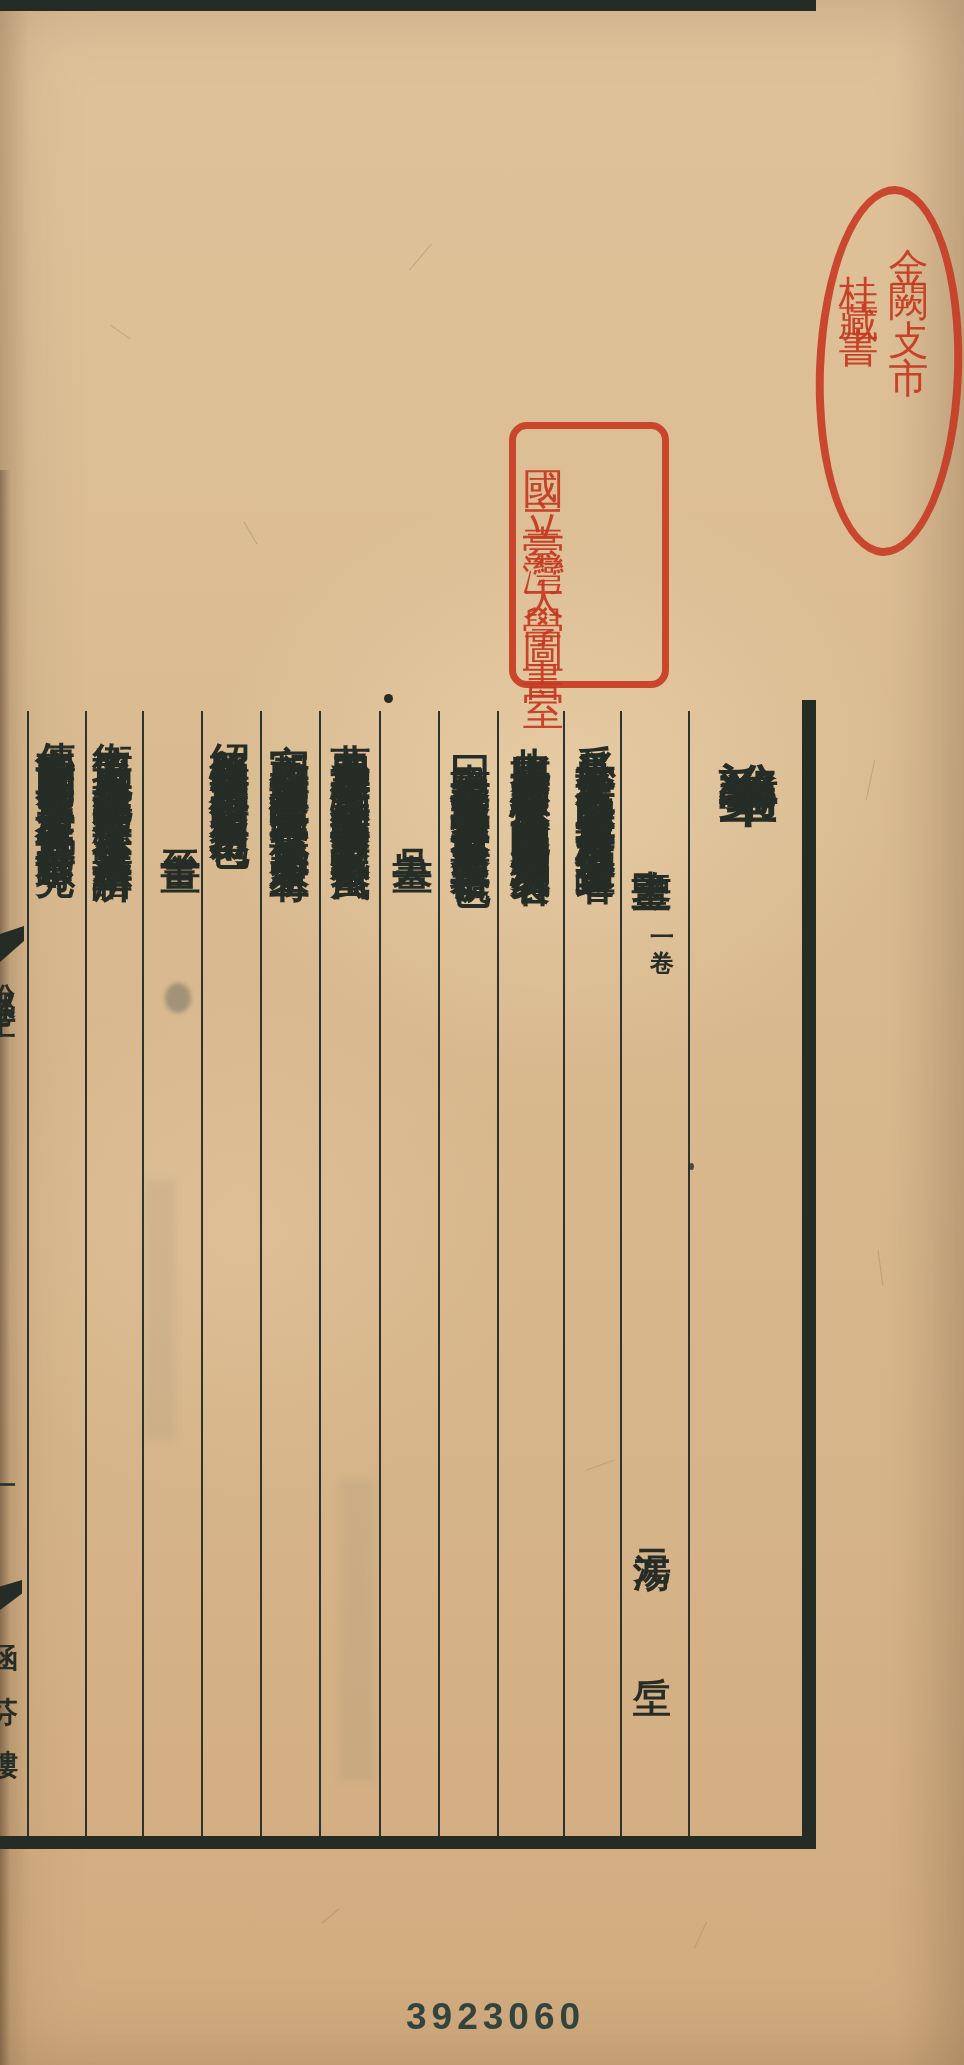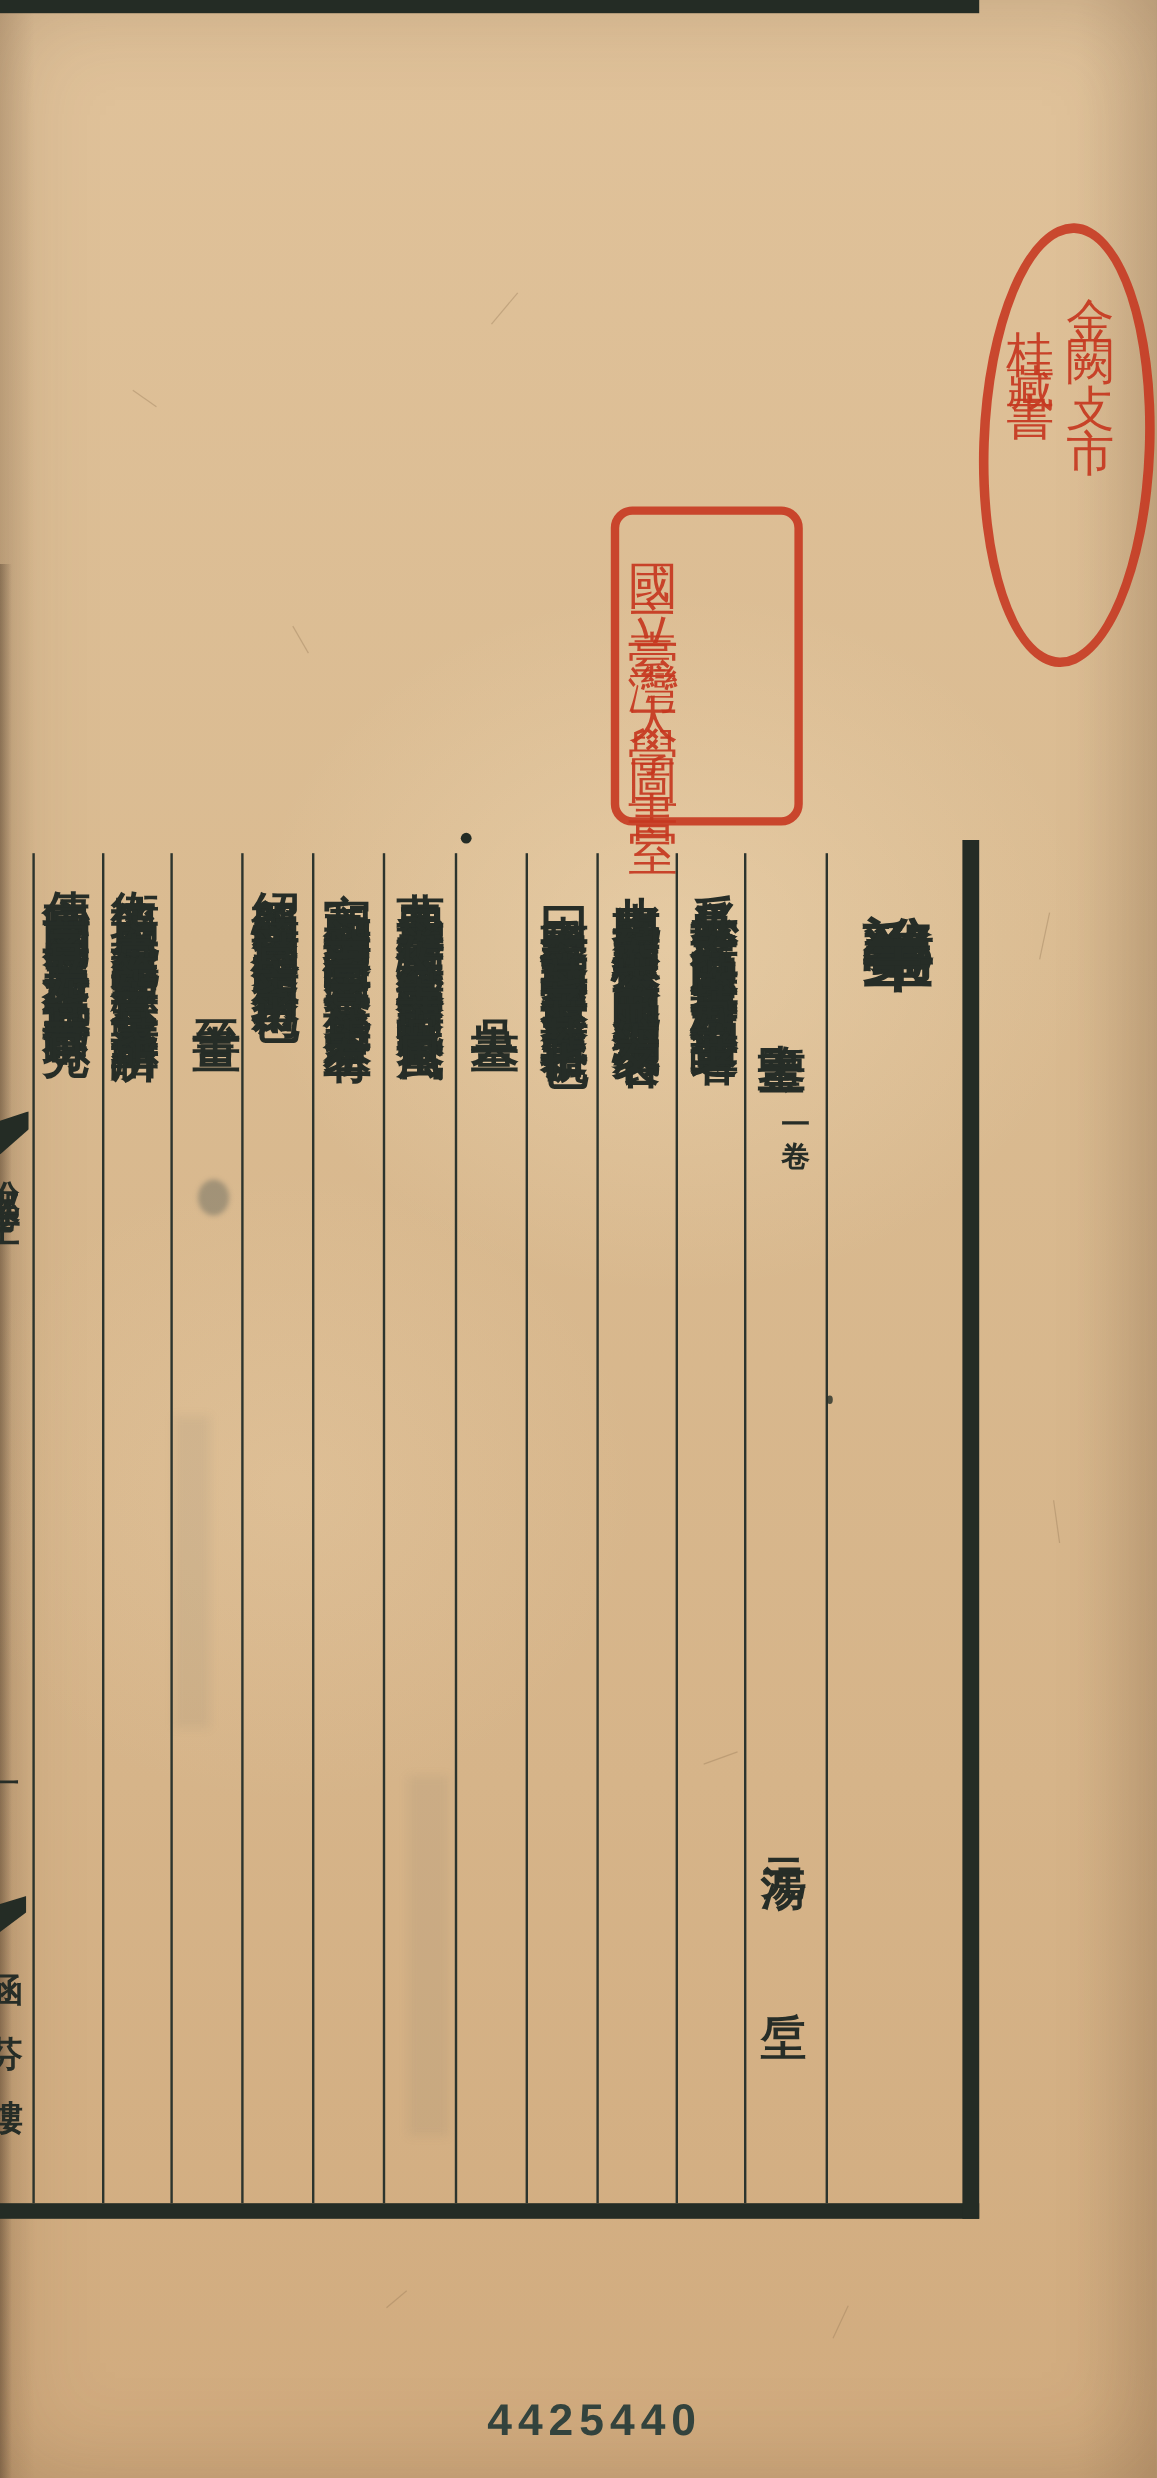--- a/index.html
+++ b/index.html
@@ -138,15 +138,15 @@
   <div class="vtext body-col cb12">傳高士圖刺虎圖予並見之乃唐末五代人所爲耳眞蹟不可見</div>
 
   <div id="fishtail-1" class="fishtail"></div>
   <div id="spine-title" class="vtext">說郛卷十三</div>
   <div id="page-number" class="vtext">一</div>
   <div id="fishtail-2" class="fishtail"></div>
   <div id="publisher-mark" class="vtext">涵芬樓</div>
 
   <div class="smudge" id="smudge-1"></div>
 
-  <div id="catalog-number">4425440</div>
+  <div id="catalog-number">3923060</div>
 
 </div>
 
 </body></html>

